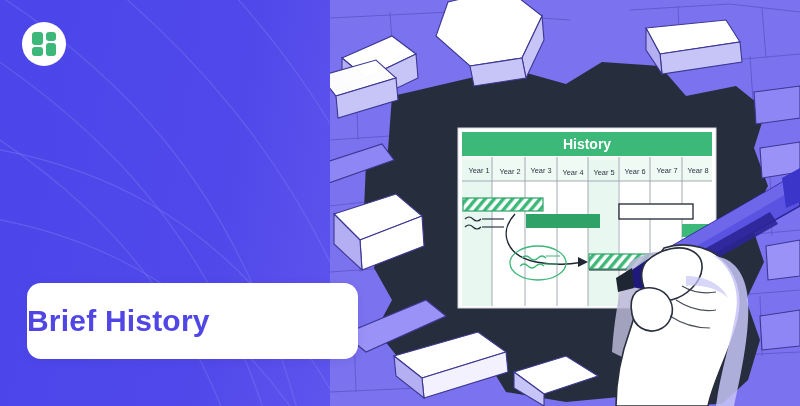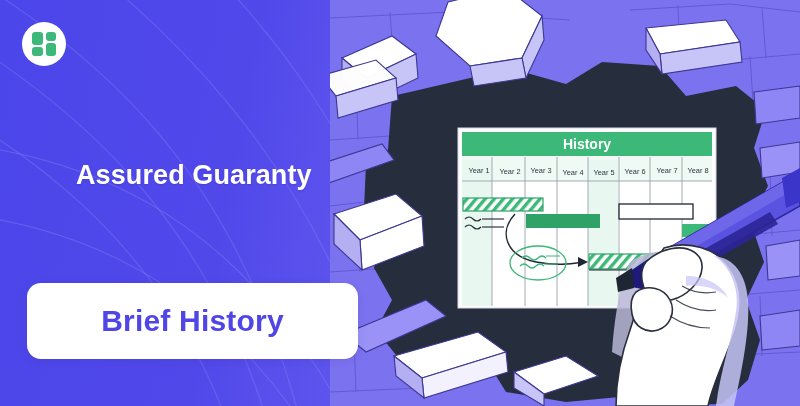--- a/index.html
+++ b/index.html
@@ -50,21 +50,21 @@
     letter-spacing:.1px;
     text-shadow:0 1px 2px rgba(40,30,120,.18);
     white-space:nowrap;
   }
 
   .title-card {
     position:absolute; left:27px; top:283px;
     width:331px; height:76px;
     background:#ffffff;
     border-radius:14px;
-    display:flex; align-items:center; justify-content:center;
+    display:flex; align-items:center; 
     box-shadow:0 2px 10px rgba(35,25,110,.10);
   }
   .title-card-text {
     font-size:30px; font-weight:bold; color:#4f46e5;
     letter-spacing:.2px; white-space:nowrap;
   }
 
   
   .illustration {
     position:absolute; left:330px; top:0; width:470px; height:314px;
@@ -320,20 +320,19 @@
 
     <div class="logo-badge">
       <div class="logo-grid">
         <i class="lg-tl"></i>
         <i class="lg-tr"></i>
         <i class="lg-bl"></i>
         <i class="lg-br"></i>
       </div>
     </div>
 
-    <div class="brand-title">Assured Guaranty</div>
 
     <div class="title-card">
       <span class="title-card-text">Brief History</span>
     </div>
 
   </div>
 </div>
 
 </body></html>

